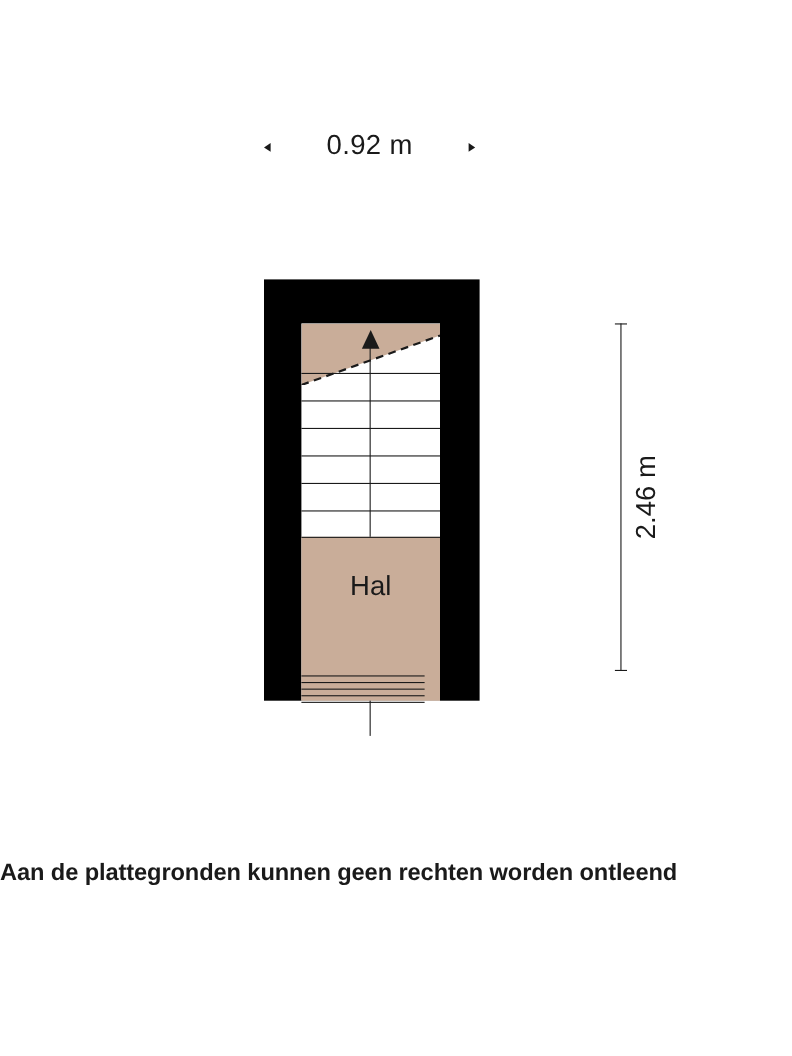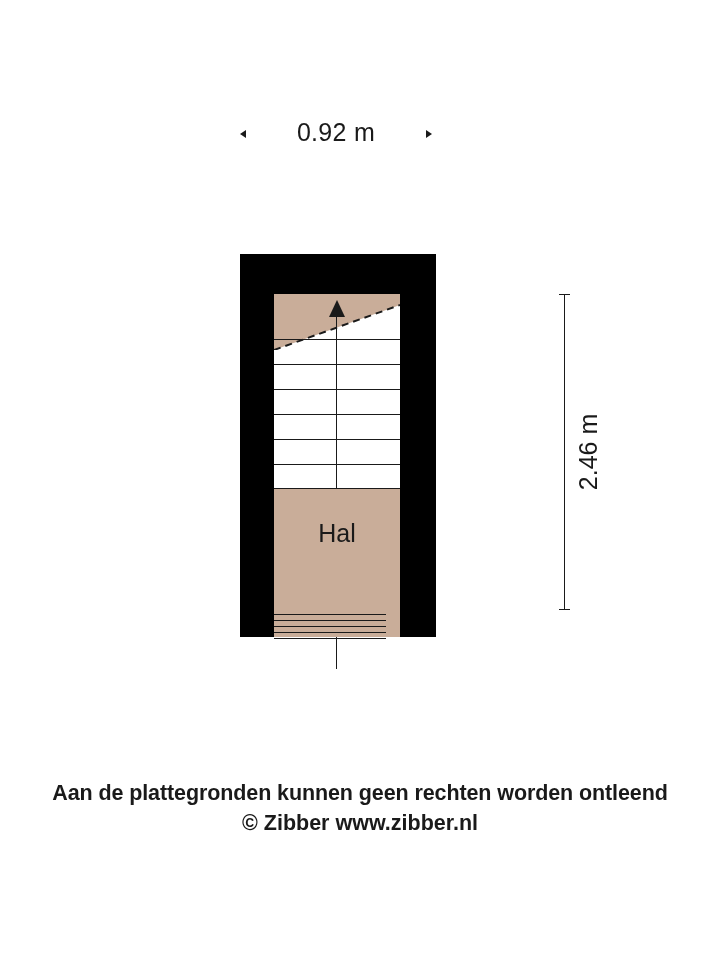--- a/index.html
+++ b/index.html
@@ -222,21 +222,21 @@
     font-size: 25px;
     color: #1a1a1a;
   }
 
   
   .footer {
     position: absolute;
     left: 0;
     top: 778px;
     width: 720px;
-    text-align: center;
+    text-align: left;
   }
   .footer .line1 {
     font-size: 21.5px;
     font-weight: bold;
     color: #1a1a1a;
     letter-spacing: -0.1px;
     line-height: 30px;
   }
   .footer .line2 {
     font-size: 21.5px;
@@ -295,16 +295,15 @@
       <div class="ln" style="top:18px;"></div>
       <div class="ln" style="top:24px;"></div>
     </div>
     <div class="entry-line"></div>
 
     <div class="room-label">Hal</div>
   </div>
 
   <div class="footer">
     <div class="line1">Aan de plattegronden kunnen geen rechten worden ontleend</div>
-    <div class="line2">© Zibber www.zibber.nl</div>
   </div>
 
 </div>
 
 </body></html>

